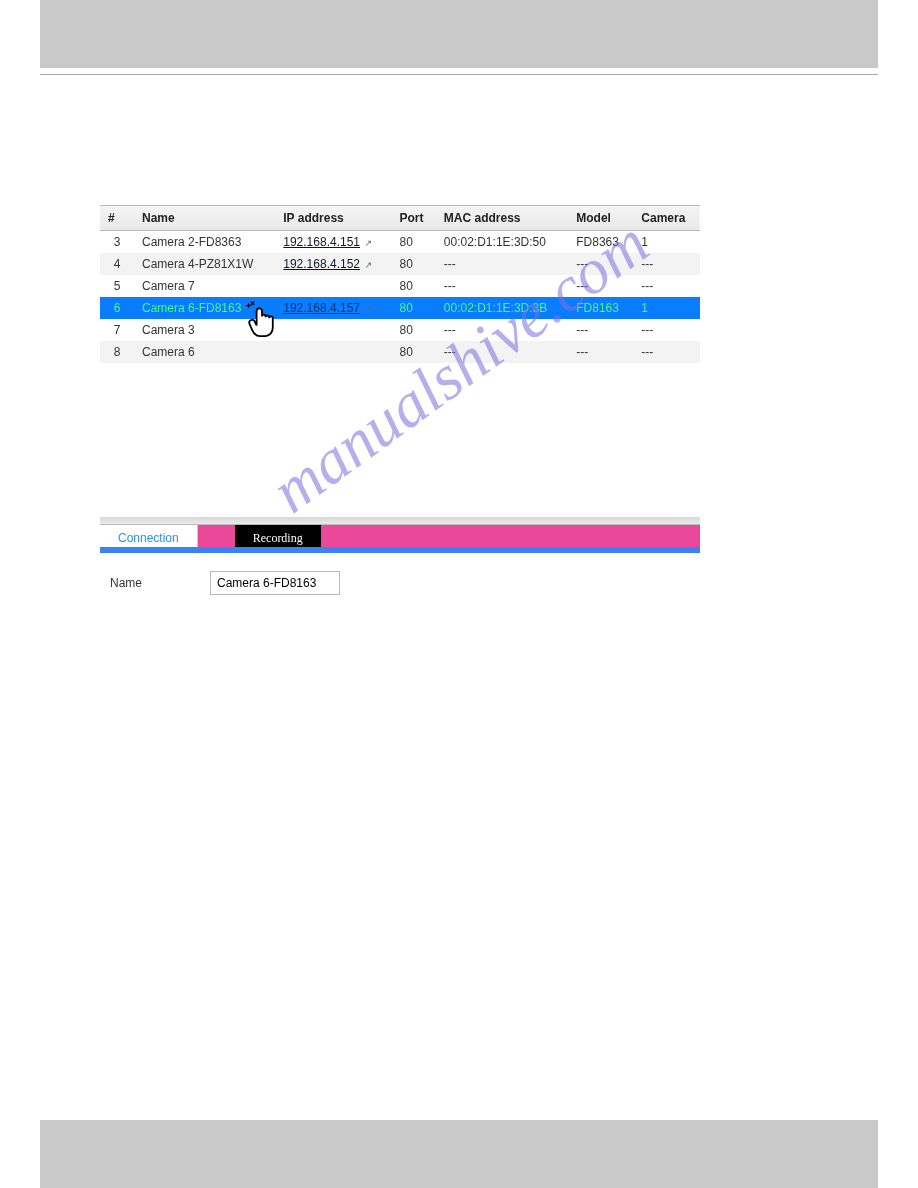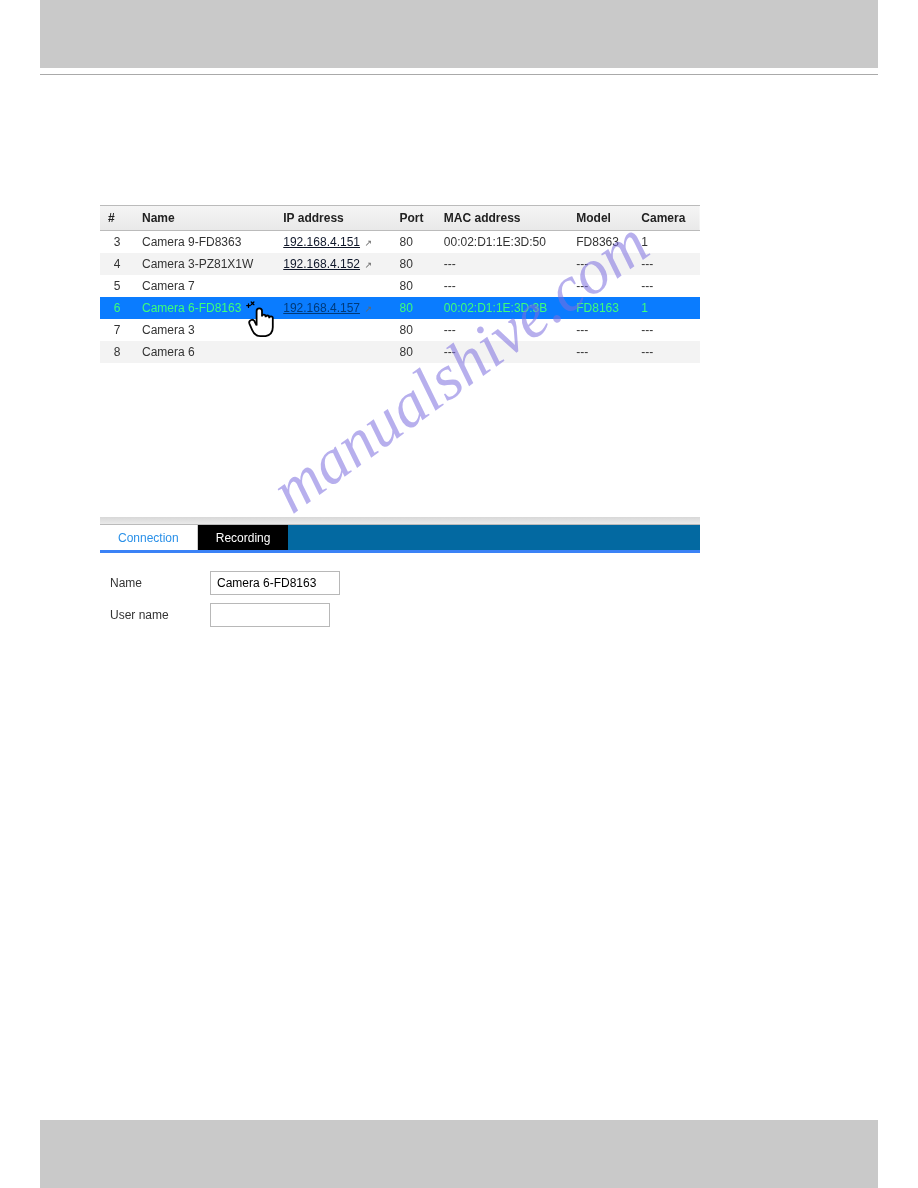--- a/index.html
+++ b/index.html
@@ -91,37 +91,39 @@
     top: 517px; left: 100px;
     width: 600px;
   }
   .panel-top-line {
     height: 8px;
     background: linear-gradient(#d8d8d8, #eaeaea);
     border-bottom: 1px solid #bbb;
   }
   .tabs {
     display: flex;
-    background: #0369a1;
+    background: #ec4899;
     height: 28px;
-    border-bottom: 3px solid #3b82f6;
+    border-bottom: 6px solid #3b82f6;
+    gap: 37px;
   }
   .tab {
     padding: 6px 18px;
     font-size: 12px;
     cursor: pointer;
   }
   .tab.active {
     background: #fff;
     color: #2a90e8;
     border-right: 1px solid #ccc;
   }
   .tab.inactive {
     background: #000;
     color: #fff;
+    font-family: Liberation Serif, serif;
   }
   .form-body {
     padding: 18px 0 0 10px;
   }
   .form-row {
     display: flex;
     align-items: center;
     margin-bottom: 8px;
   }
   .form-label {
@@ -175,30 +177,30 @@
         <th>IP address</th>
         <th>Port</th>
         <th>MAC address</th>
         <th>Model</th>
         <th>Camera</th>
       </tr>
     </thead>
     <tbody id="camera-tbody">
         <tr>
           <td class="num">3</td>
-          <td>Camera 9-FD8363</td>
+          <td>Camera 2-FD8363</td>
           <td><span class="ip-link">192.168.4.151</span><span class="ext-icon"> ↗</span></td>
           <td>80</td>
           <td>00:02:D1:1E:3D:50</td>
           <td>FD8363</td>
           <td>1</td>
         </tr>
         <tr class="even">
           <td class="num">4</td>
-          <td>Camera 3-PZ81X1W</td>
+          <td>Camera 4-PZ81X1W</td>
           <td><span class="ip-link">192.168.4.152</span><span class="ext-icon"> ↗</span></td>
           <td>80</td>
           <td>---</td>
           <td>---</td>
           <td>---</td>
         </tr>
         <tr>
           <td class="num">5</td>
           <td>Camera 7</td>
           <td></td>
@@ -247,22 +249,18 @@
   <div class="panel-top-line"></div>
   <div class="tabs">
     <div class="tab active">Connection</div>
     <div class="tab inactive">Recording</div>
   </div>
   <div class="form-body">
     <div class="form-row">
       <div class="form-label">Name</div>
       <input class="form-input name" value="Camera 6-FD8163" style="">
     </div>
-    <div class="form-row">
-      <div class="form-label">User name</div>
-      <input class="form-input user" value="" style="">
-    </div>
   </div>
 </div>
 
 <div class="watermark">manualshive.com</div>
 
 <div class="bottom-bar"></div>
 
 </body></html>

